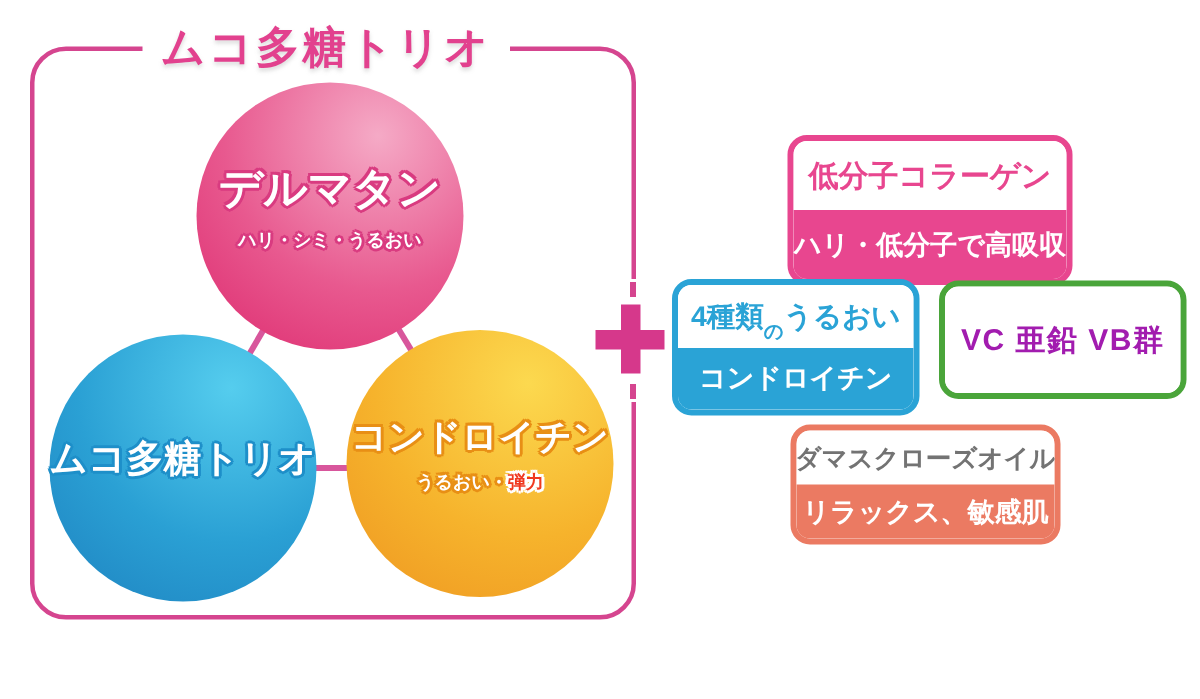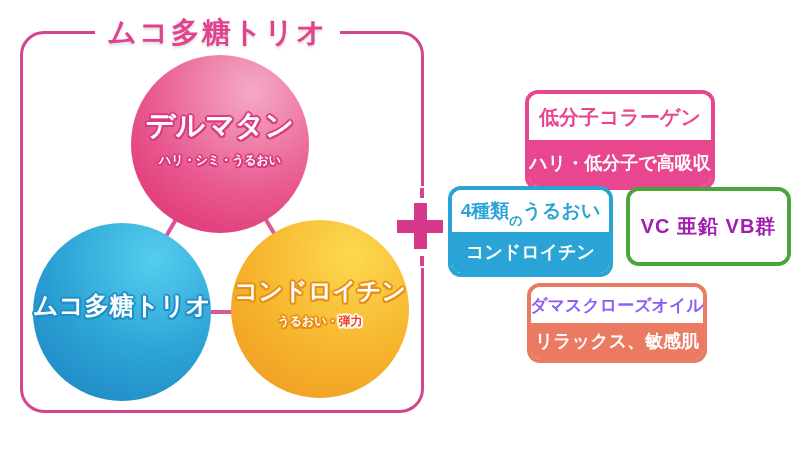--- a/index.html
+++ b/index.html
@@ -87,21 +87,21 @@
   .card-collagen .card-top{color:#e8468f;font-size:20px;}
   .card-collagen .card-bottom{background:#e8468f;font-size:18px;}
   .card-amino{left:448px;top:186px;width:165px;height:91px;border-color:#2aa3d6;}
   .card-amino .card-top{color:#2aa3d6;font-size:19px;}
   .card-amino .card-top .small{font-size:13px;align-self:flex-end;padding-bottom:2px;}
   .card-amino .card-bottom{background:#2aa3d6;font-size:18px;}
   .card-vitamin{left:626px;top:187px;width:165px;height:79px;border-color:#4aa53a;}
   .card-vitamin .card-top{color:#a21caf;font-size:20px;letter-spacing:1px;}
   .card-vitamin .card-bottom{background:#4aa53a;font-size:19px;}
   .card-rose{left:527px;top:283px;width:180px;height:80px;border-color:#eb7a62;}
-  .card-rose .card-top{color:#8b5cf6;font-size:17px;}
+  .card-rose .card-top{color:#737373;font-size:17px;}
   .card-rose .card-bottom{background:#eb7a62;font-size:18px;}
 </style>
 </head>
 <body>
 
 <div class="canvas">
 
   <div class="frame"></div>
   <div class="frame-gap-top"></div>
   <div class="frame-gap-right"></div>

